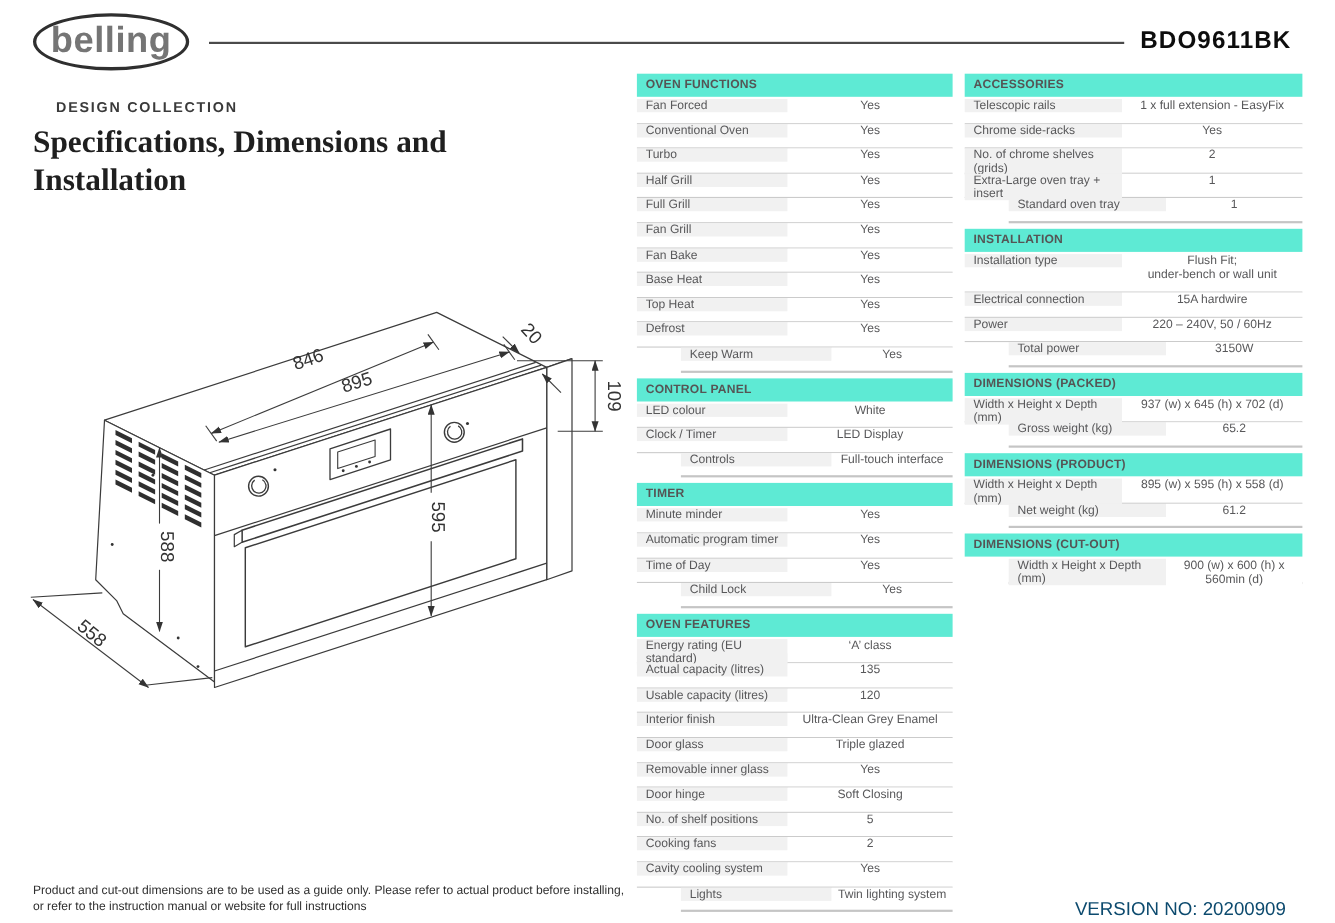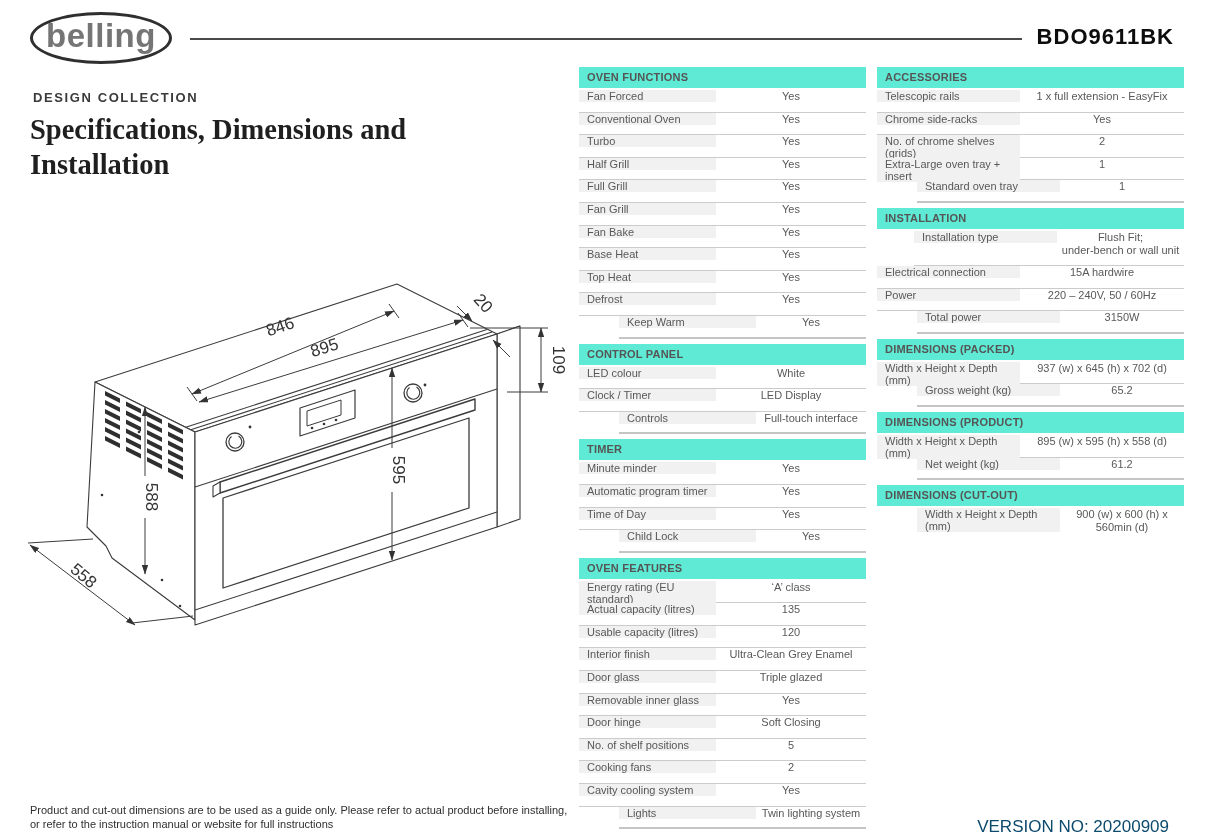--- a/index.html
+++ b/index.html
@@ -5,21 +5,21 @@
   * { margin:0; padding:0; box-sizing:border-box; }
   html,body { background:#fff; }
   body { font-family:"Liberation Sans", sans-serif; }
   .sheet { position:relative; width:1214px; height:839px; background:#fff; overflow:hidden; }
 
   
   .logo-oval { position:absolute; left:30px; top:12px; width:142px; height:52px;
     border:3.5px solid #2f2f2f; border-radius:50%;
     display:flex; align-items:center; justify-content:center;text-align:center; }
   .logo-word { font-size:33px; font-weight:600; color:#757575; letter-spacing:.5px; line-height:1; padding-bottom:6px; }
-  .logo-tag { position:absolute; left:33px; top:90px; font-size:13px; font-weight:bold;
+  .logo-tag { position:absolute; left:51px; top:90px; font-size:13px; font-weight:bold;
     color:#3a3a3a; letter-spacing:1.6px; }
   .top-rule { position:absolute; left:190px; top:38px; width:832px; height:2px; background:#4a4a4a; }
   .model { position:absolute; right:40px; top:24px; font-size:22px; font-weight:bold;
     color:#0d0d0d; letter-spacing:1px; }
 
   .page-title { position:absolute; left:30px; top:112px; width:470px;
     font-family:"Liberation Serif", serif; font-weight:600;
     font-size:28.5px; line-height:35px; color:#1f1f1f; }
 
   
@@ -28,21 +28,21 @@
 
   
   .col { position:absolute; top:67px; }
   .col-middle { left:579px; width:287px; }
   .col-right  { left:877px; width:307px; }
   .section { margin-bottom:5px; }
   .sec-header { height:21px; line-height:21px; background:#5eead4; color:#555;
     font-size:11px; font-weight:bold; padding-left:8px; letter-spacing:.2px; margin-bottom:2px; }
   .row { display:flex; height:22.6px; border-bottom:1px solid #cbcbcb; align-items:flex-start; }
   .row:last-child { border-bottom:2px solid #c5c5c5;margin-left:40px; }
-  .row.multi { height:35px;margin-left:37px; }
+  .row.multi { height:35px; }
   .lbl { background:#f1f1f1; color:#58585a; font-size:11px; display:flex; align-items:center;
     padding-left:8px; }
   .col-middle .lbl { flex:0 0 137px; }
   .col-right  .lbl { flex:0 0 143px; }
   .val { flex:1; background:#fff; color:#58585a; font-size:11px; display:flex;
     align-items:center; justify-content:center; text-align:center; white-space:pre-line; line-height:13px; }
 
   
   .disclaimer { position:absolute; left:30px; top:803px; width:547px;
     font-size:11px; line-height:14px; color:#2f2f2f; }

